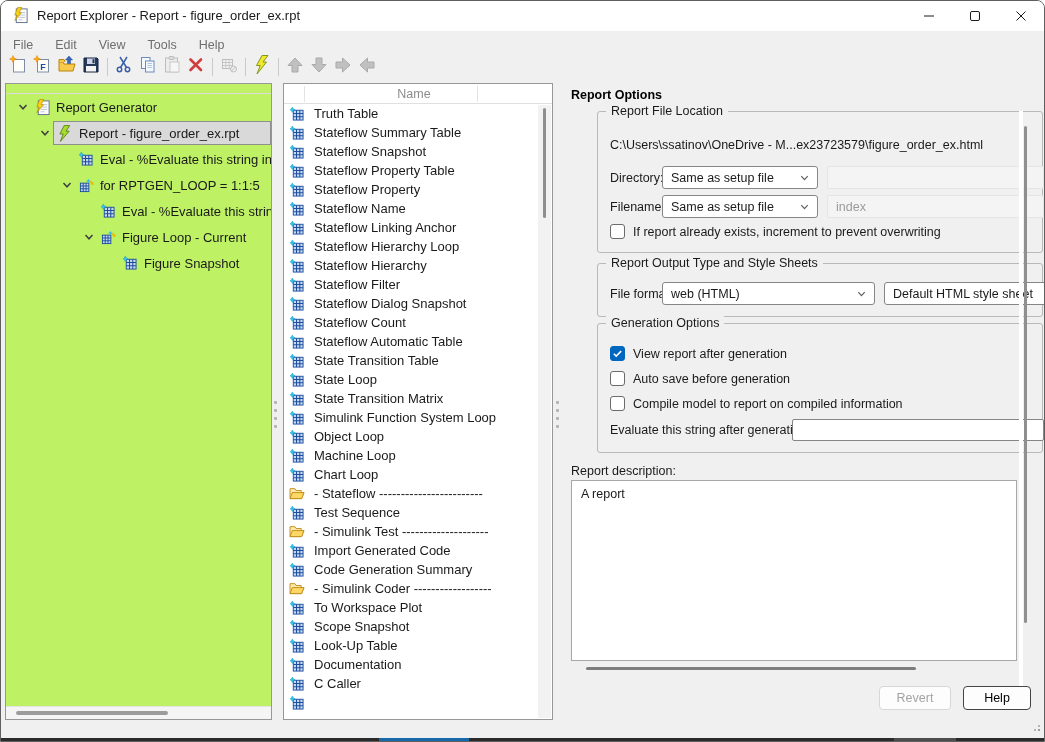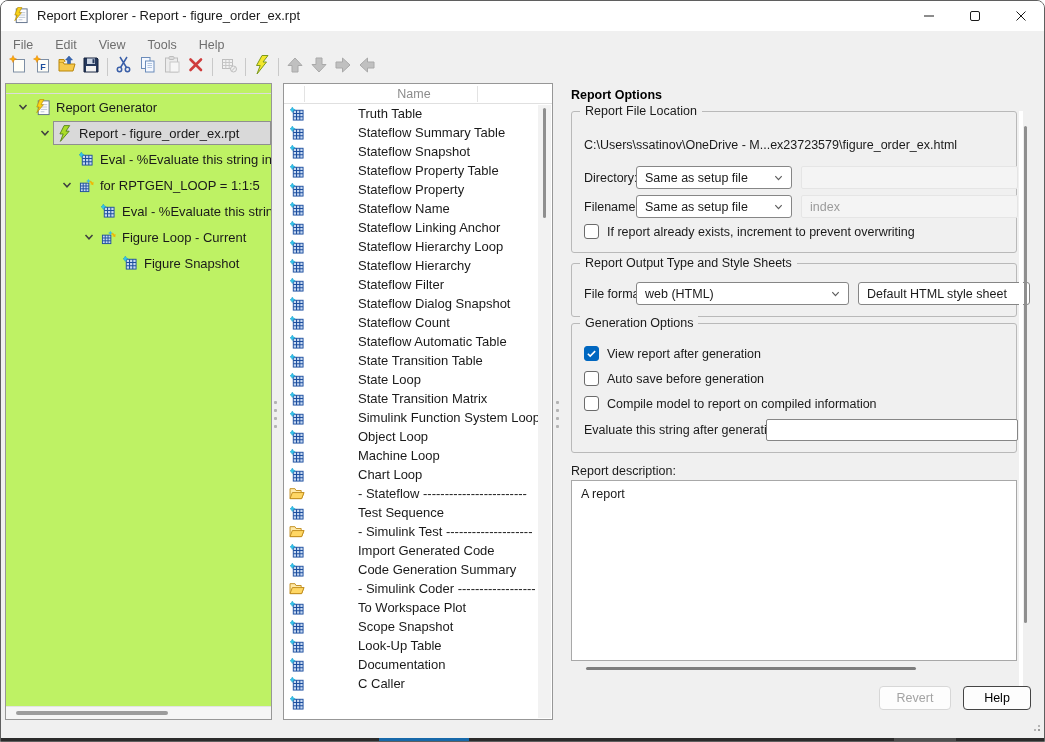--- a/index.html
+++ b/index.html
@@ -34,28 +34,28 @@
   .tree-body { display:flex; align-items:center; flex:1; height:24px; padding-left:2px; }
   .tree-row.selected .tree-body { background:#d9d9d9; border:1px solid #8f8f8f; }
   .tree-ico { width:18px; display:flex; align-items:center; justify-content:center; margin-right:5px; flex:0 0 18px; }
   .tree-label { font-size:13px; color:#1a1a1a; }
   .lp-hscroll { position:absolute; left:0; right:0; bottom:0; height:13px; background:#f5f5f5; border-top:1px solid #e3e3e3; }
   .lp-hthumb { position:absolute; left:10px; top:4px; width:152px; height:4px; background:#9c9c9c; border-radius:2px; }
   
   .list-head { position:relative; height:20px; border-bottom:1px solid #e0e0e0; }
   .list-head-label { position:absolute; left:70px; top:3px; width:120px; text-align:center; font-size:12.5px; color:#8c8c8c; }
   .col-div { position:absolute; top:2px; width:1px; height:16px; background:#e3e3e3; }
-  .list-row { height:19px; display:flex; align-items:center; white-space:nowrap;gap:44px; }
+  .list-row { height:19px; display:flex; align-items:center; white-space:nowrap; }
   .list-ico { width:16px; margin-left:5px; display:flex; align-items:center; justify-content:center; flex:0 0 16px; }
   .list-label { font-size:13px; color:#1a1a1a; margin-left:9px; }
   .mp-vscroll { position:absolute; top:21px; bottom:1px; right:1px; width:13px; background:#f2f2f2; }
   .mp-vthumb { position:absolute; top:3px; left:5px; width:3px; height:110px; background:#8f8f8f; border-radius:2px; }
   
   .ro-title { position:absolute; left:8px; top:5px; font-size:12.5px; font-weight:bold; color:#000; }
-  .groupbox { position:absolute; border:1px solid #b9b9b9; border-radius:3px; }
+  .groupbox { position:absolute; border:1px solid #b9b9b9; border-radius:3px;margin-left:26px; }
   .group-label { position:absolute; top:-8px; left:8px; background:#f0f0f0; padding:0 5px; font-size:12.5px; color:#1a1a1a; white-space:nowrap; }
   .f-label { position:absolute; font-size:12.5px; color:#1a1a1a; white-space:nowrap; }
   .combo { position:absolute; height:23px; background:#fff; border:1px solid #868686; border-radius:3px; display:flex; align-items:center; padding:0 8px; font-size:12.5px; color:#1a1a1a; overflow:hidden; white-space:nowrap; }
   .combo .cc { position:absolute; right:7px; top:6px; }
   .dfield { position:absolute; height:23px; background:#f4f4f4; border:1px solid #e5e5e5; border-radius:2px; display:flex; align-items:center; padding:0 8px; font-size:12.5px; color:#9b9b9b; overflow:hidden; white-space:nowrap; }
   .tinput { position:absolute; height:22px; background:#fff; border:1px solid #868686; border-radius:2px; font-family:"Liberation Sans",sans-serif; font-size:12.5px; padding:0 6px; }
   .cb { position:absolute; width:15px; height:15px; border:1px solid #6b6b6b; border-radius:3px; background:#fff; }
   .cb.checked { background:#0067c0; border-color:#0067c0; display:flex; align-items:center; justify-content:center; }
   .desc-box { position:absolute; background:#fff; border:1px solid #a8a8a8; font-size:12.5px; color:#1a1a1a; padding:6px 9px; }
   .hthumb { position:absolute; height:3px; background:#7d7d7d; border-radius:2px; }

